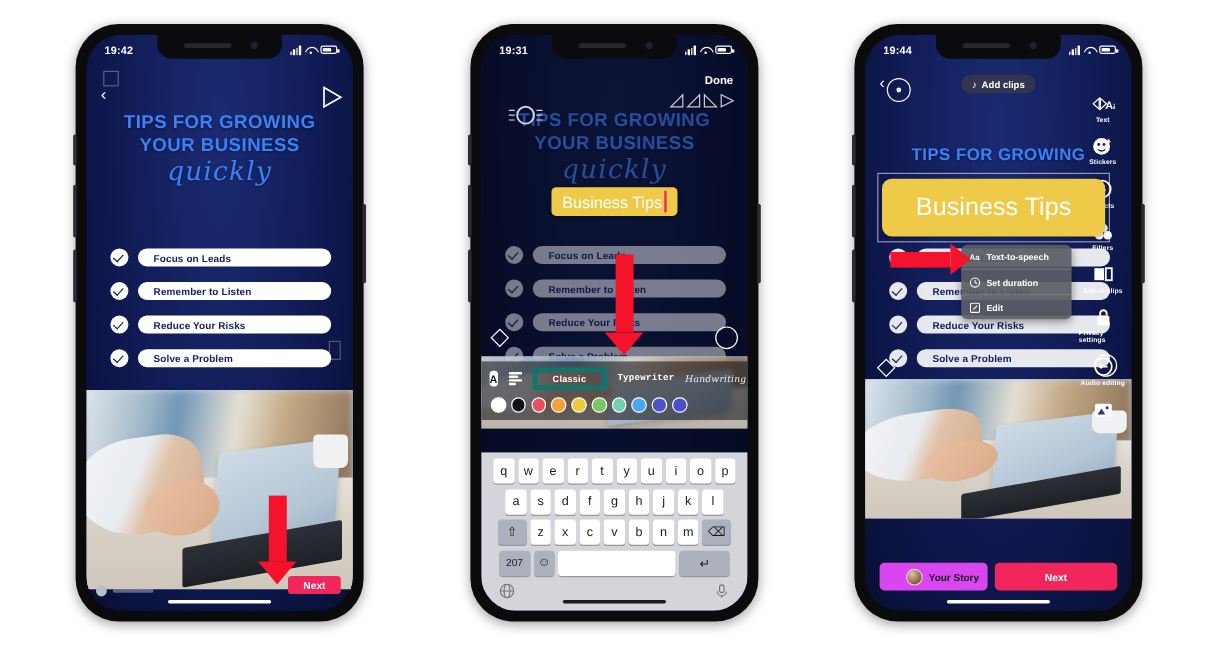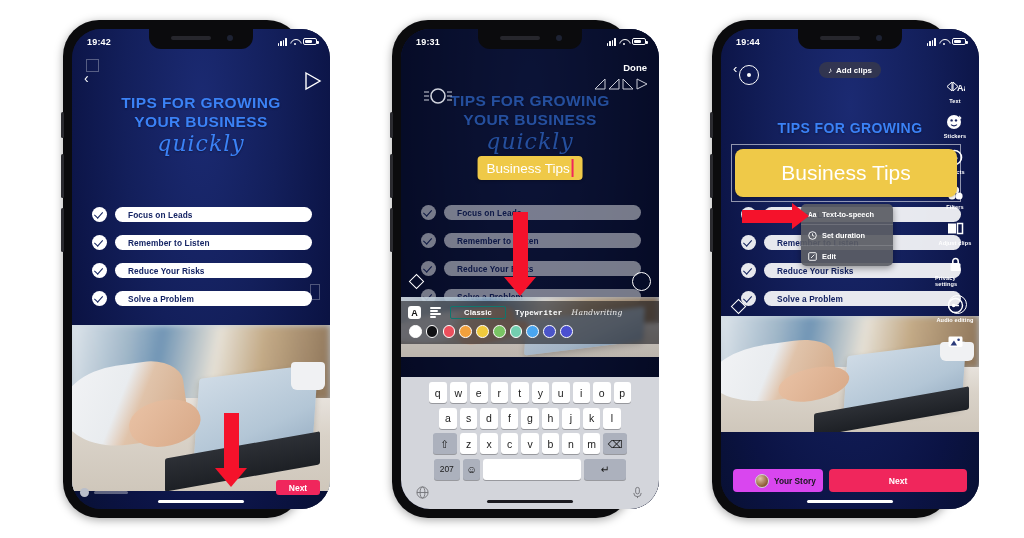--- a/index.html
+++ b/index.html
@@ -23,21 +23,21 @@
   }
   .phone .bezel-btn {
     position:absolute; width:3px; background:#2b2b30; border-radius:2px;
   }
   .phone .btn-sil { left:-2px; top:92px; height:26px; }
   .phone .btn-up  { left:-2px; top:134px; height:44px; }
   .phone .btn-dn  { left:-2px; top:188px; height:44px; }
   .phone .btn-pw  { right:-2px; top:150px; height:66px; }
 
   .screen {
-    position:relative; width:258px; height:480px;
+    position:relative; width:222px; height:480px;
     border-radius:29px; overflow:hidden;
     background:#0d1333;
   }
   .notch {
     position:absolute; top:0; left:50%; transform:translateX(-50%);
     width:104px; height:20px; background:#0b0b0d;
     border-bottom-left-radius:12px; border-bottom-right-radius:12px;
     z-index:60;
   }
   .notch .spk { position:absolute; left:22px; top:7px; width:40px; height:4px;
@@ -182,21 +182,21 @@
   .fontrow { display:flex; align-items:center; gap:9px; padding:5px 7px 2px 7px; }
   .fA {
     width:13px;height:13px;border-radius:3px;background:#fff;color:#111;
     font-size:9px;font-weight:bold;display:flex;align-items:center;justify-content:center;
   }
   .align { display:flex; flex-direction:column; gap:1.6px; }
   .align i{ display:block; height:1.6px; background:#fff; border-radius:1px; }
   .align i:nth-child(1){width:11px}.align i:nth-child(2){width:8px}
   .align i:nth-child(3){width:11px}.align i:nth-child(4){width:6px}
   .fname { color:#fff; font-size:7.6px; font-weight:bold; letter-spacing:.2px; white-space:nowrap;}
-  .fname.sel { border:1px solid #0f766e; border-radius:2px; padding:1px 13px; }
+  .fname.sel { border:4px solid #0f766e; border-radius:2px; padding:1px 13px; }
   .fname.tw { font-family:"Liberation Mono", monospace; font-weight:bold; }
   .fname.hand { font-family:"DejaVu Serif", serif; font-style:italic; font-weight:normal; opacity:.9;}
   .swatches { display:flex; gap:4.2px; padding:4px 7px 6px 8px; }
   .sw { width:12.6px; height:12.6px; border-radius:50%; border:1.6px solid #fff; }
 
   
   .kbd {
     position:absolute; left:0; right:0; bottom:0; z-index:52;
     background:#d3d5db; padding:5px 3px 2px 3px;
   }

